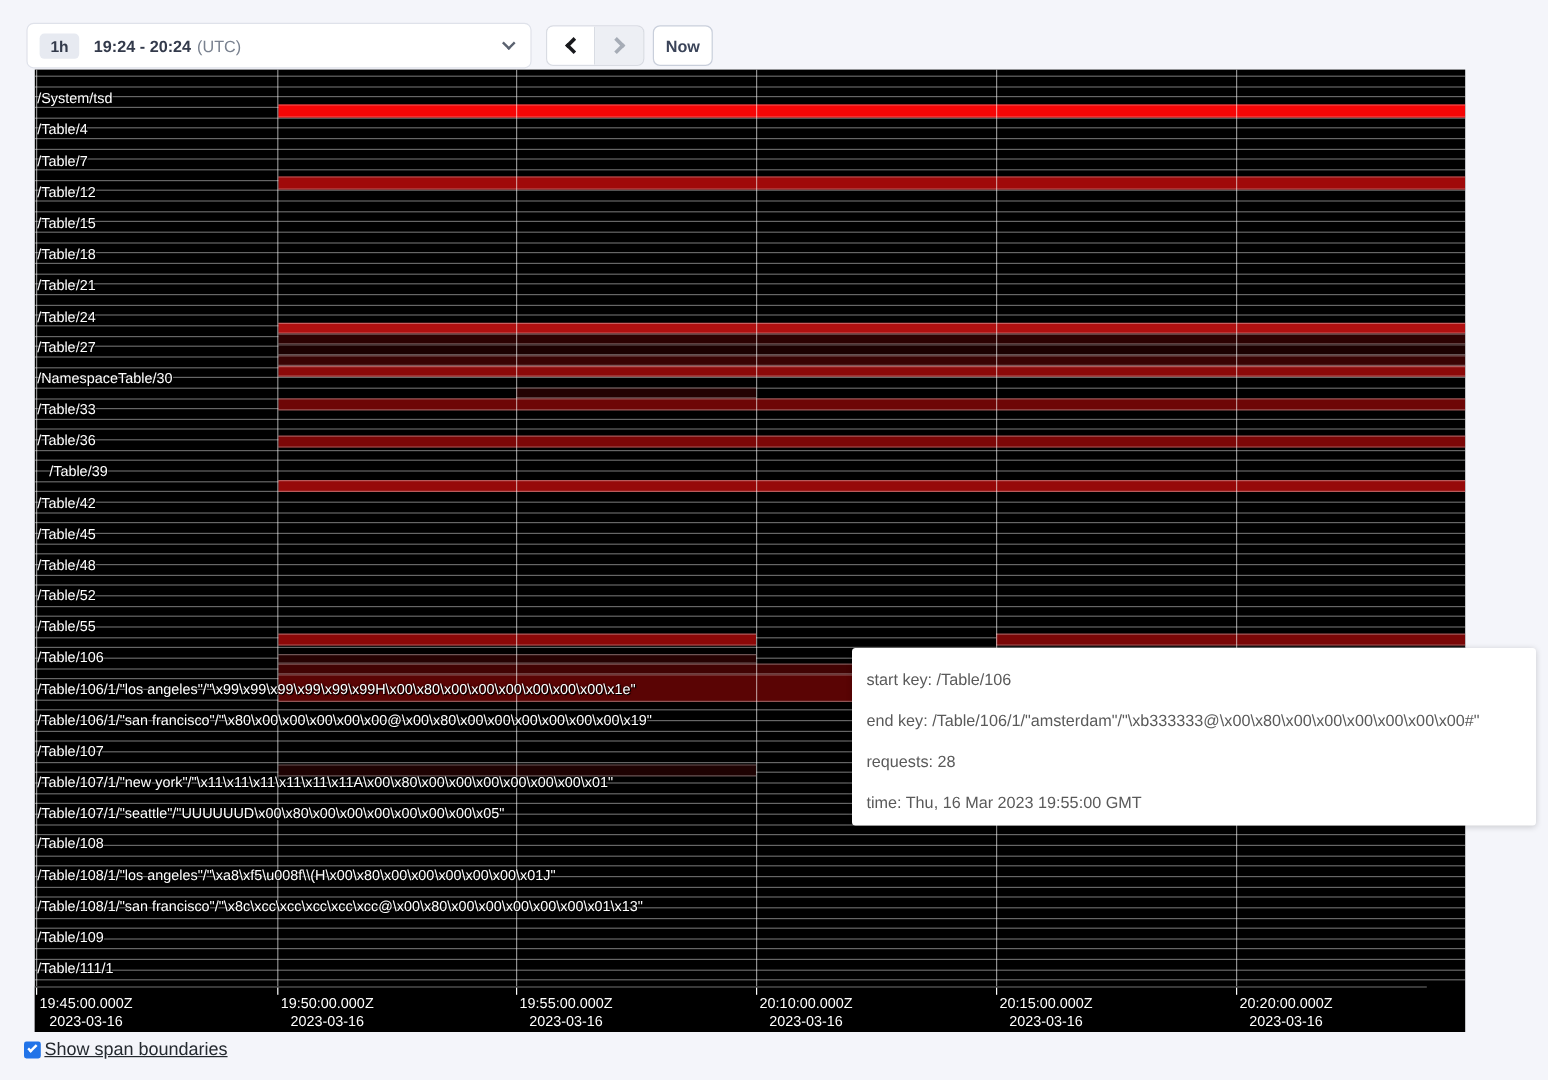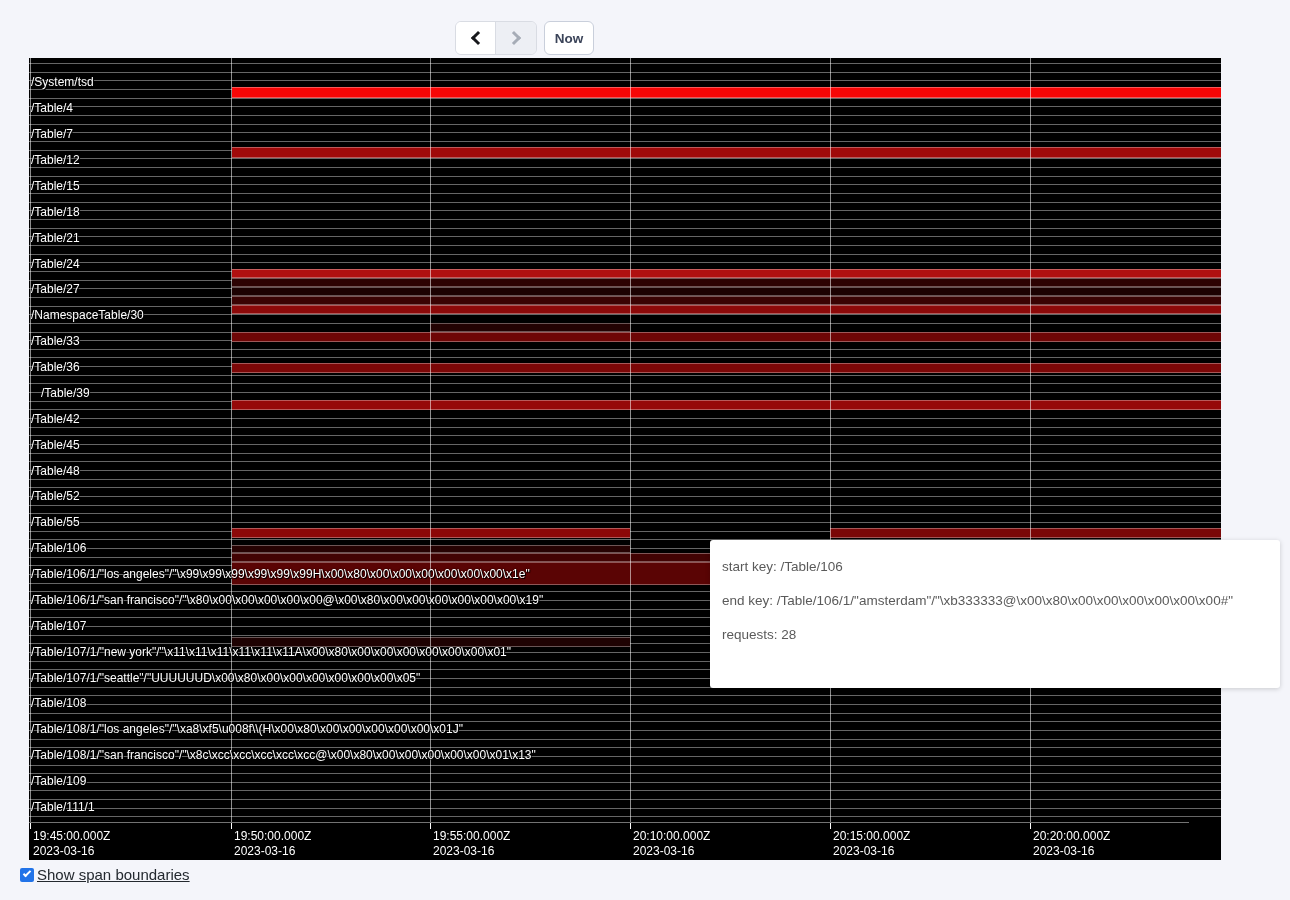--- a/index.html
+++ b/index.html
@@ -30,41 +30,48 @@
 
   
   .kv-wrap { position:absolute; left:29px; top:58px; width:1192px; height:802px; background:#000; }
   .kv-plot { position:absolute; left:0; top:0; width:1192px; height:764px; overflow:hidden; }
   .hline { position:absolute; left:0; width:1192px; height:1px; background:rgba(255,255,255,0.40); }
   .vline { position:absolute; top:0; width:1px; height:764px; background:rgba(255,255,255,0.55); }
   .band  { position:absolute; border-top:1px solid rgba(255,255,255,0.33); border-bottom:1px solid rgba(255,255,255,0.33); }
   .row-label { position:absolute; left:2px; color:#fff; font-size:12px; white-space:nowrap;
     text-shadow:1px 1px 0 #000, 0 0 2px #000; }
   .time-axis { position:absolute; left:0; top:764px; width:1160px; height:38px; background:#000;
-    border-top:1px solid rgba(255,255,255,0.45); }
+    border-top:1px solid rgba(255,255,255,0.45);text-align:center; }
   .tick { position:absolute; top:0; width:1px; height:6px; background:#fff; }
   .tick-label { position:absolute; top:6px; color:#fff; font-size:12px; line-height:14.5px; white-space:nowrap; }
 
   
   .tooltip { position:absolute; left:710px; top:540px; width:570px; height:148px; background:#fff;
     border-radius:3px; box-shadow:0 1px 5px rgba(0,0,0,0.18); padding:10px 12px; z-index:10; }
   .tooltip p { font-size:13.5px; color:#5a5a5a; line-height:34px; white-space:nowrap; overflow:hidden; }
 
   
   .footer { position:absolute; left:20px; top:866px; display:flex; align-items:center; }
   .checkbox { width:14px; height:14px; background:#2173e8; border-radius:2px; position:relative; cursor:pointer; }
   .checkbox .mark { position:absolute; left:4.5px; top:1.5px; width:4px; height:8px;
     border-right:2px solid #fff; border-bottom:2px solid #fff; transform:rotate(45deg); }
   .footer-label { margin-left:3px; font-size:15px; color:#24292f;text-decoration:underline; }
 </style>
 </head>
 <body>
 
 <div class="page">
 
+  <div class="range-select">
+    <span class="range-badge">1h</span>
+    <span class="range-title">19:24 - 20:24</span>
+    <span class="range-tz">(UTC)</span>
+    <span class="spacer"></span>
+    <span class="chev down"></span>
+  </div>
 
   <div class="arrow-group">
     <div class="arrow-btn prev">
       <span class="chev big left"></span>
     </div>
     <div class="arrow-btn next">
       <span class="chev big right"></span>
     </div>
   </div>
 
@@ -244,20 +251,21 @@
           <div>20:20:00.000Z</div>
           <div>2023-03-16</div>
         </div>
       </div>
   </div>
 
   <div class="tooltip">
     <p>start key: /Table/106</p>
     <p>end key: /Table/106/1/"amsterdam"/"\xb333333@\x00\x80\x00\x00\x00\x00\x00\x00#"</p>
     <p>requests: 28</p>
+    <p>time: Thu, 16 Mar 2023 19:55:00 GMT</p>
   </div>
 
   <div class="footer">
     <div class="checkbox">
       <span class="mark"></span>
     </div>
     <span class="footer-label">Show span boundaries</span>
   </div>
 
 </div>

